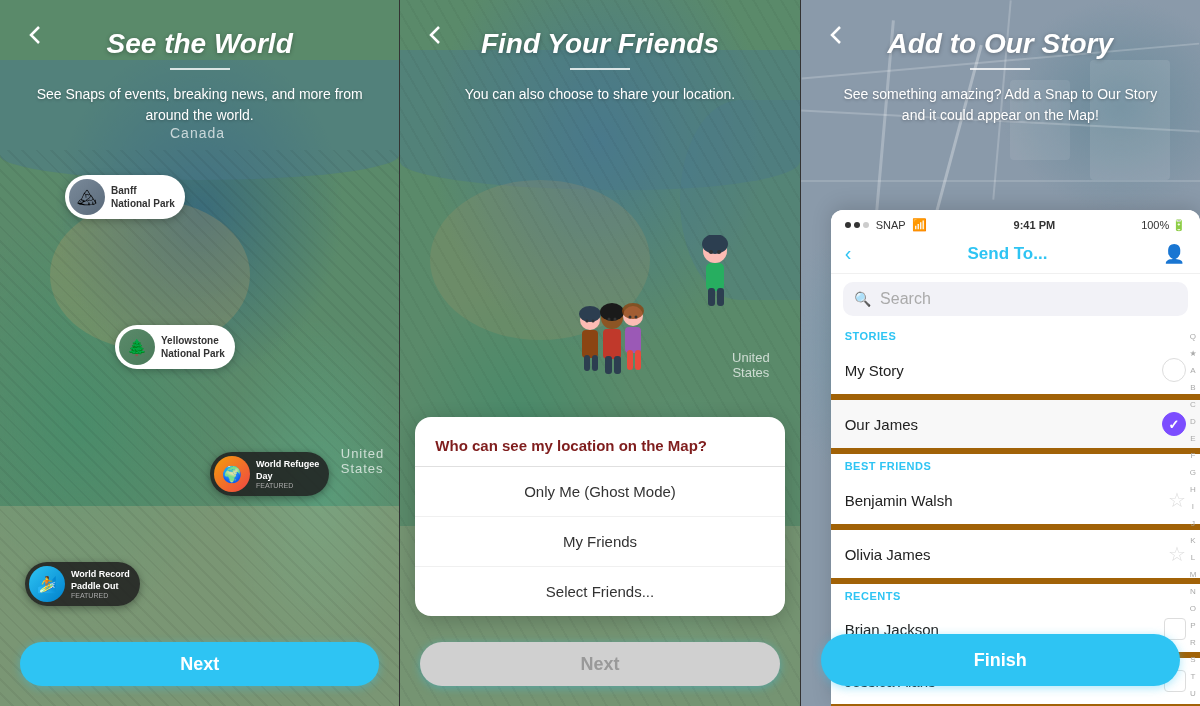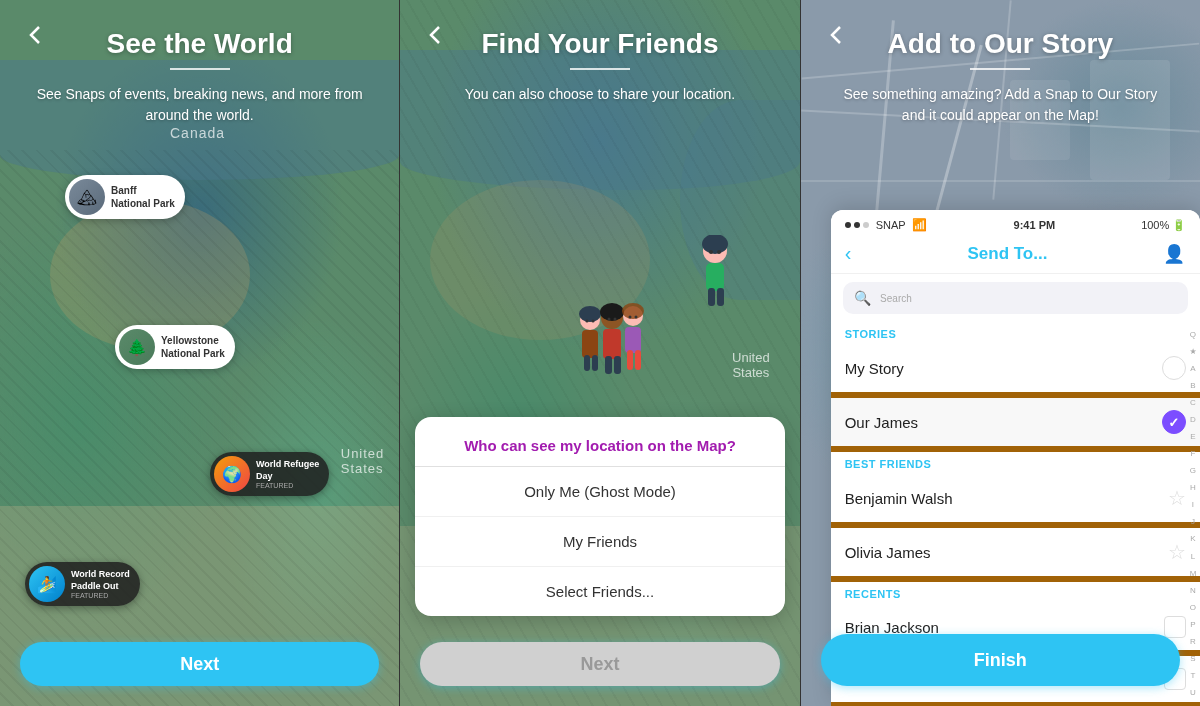--- a/index.html
+++ b/index.html
@@ -81,20 +81,21 @@
       text-align: center;
       padding: 28px 30px 12px;
       width: 100%;
     }
     .panel-title {
       font-size: 28px;
       font-weight: 700;
       color: white;
       text-shadow: 0 1px 4px rgba(0,0,0,0.3);
       margin-bottom: 8px;
+      font-style: italic;
     }
     .panel-divider {
       width: 60px;
       height: 2px;
       background: white;
       margin: 0 auto 14px;
       opacity: 0.8;
     }
     .panel-subtitle {
       font-size: 14px;
@@ -227,25 +228,24 @@
       position: absolute;
       bottom: 90px;
       left: 15px;
       right: 15px;
       background: white;
       border-radius: 16px;
       overflow: hidden;
       box-shadow: 0 4px 20px rgba(0,0,0,0.2);
     }
     .dialog-title {
-      text-align: center;
       padding: 20px 20px 12px;
       font-size: 15px;
       font-weight: 600;
-      color: #a21caf;
+      color: #7f1d1d;
     }
     .dialog-divider {
       height: 1px;
       background: #e0e0e0;
     }
     .dialog-option {
       padding: 16px 20px;
       text-align: center;
       font-size: 15px;
       color: #333;
@@ -317,21 +317,21 @@
       padding: 8px 12px;
       display: flex;
       align-items: center;
       gap: 8px;
     }
     .phone-search-icon {
       color: #aaa;
       font-size: 14px;
     }
     .phone-search-text {
-      font-size: 10px;
+      font-size: 16px;
       color: #aaa;
     }
     .phone-list {
       flex: 1;
       overflow: hidden;
       position: relative;
     }
     .list-section-header {
       padding: 6px 14px 4px;
       font-size: 11px;

